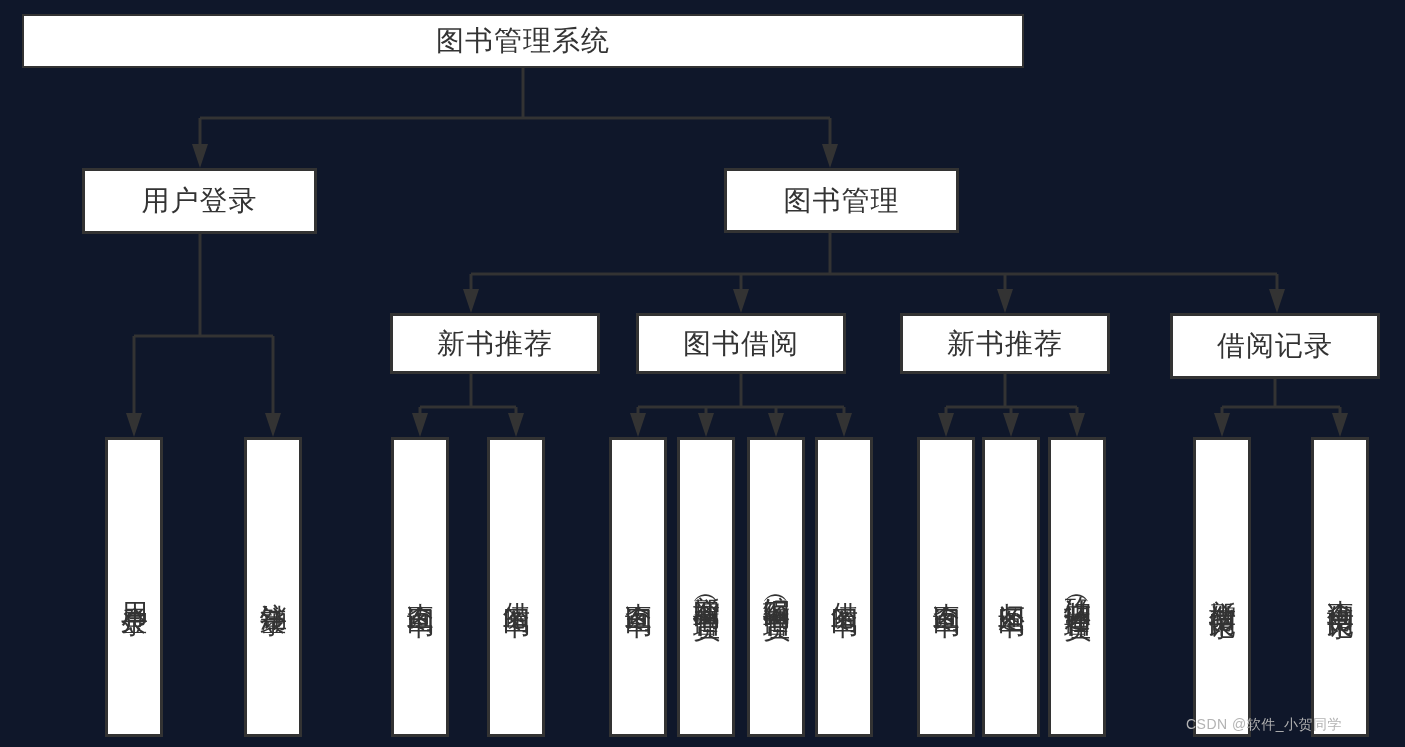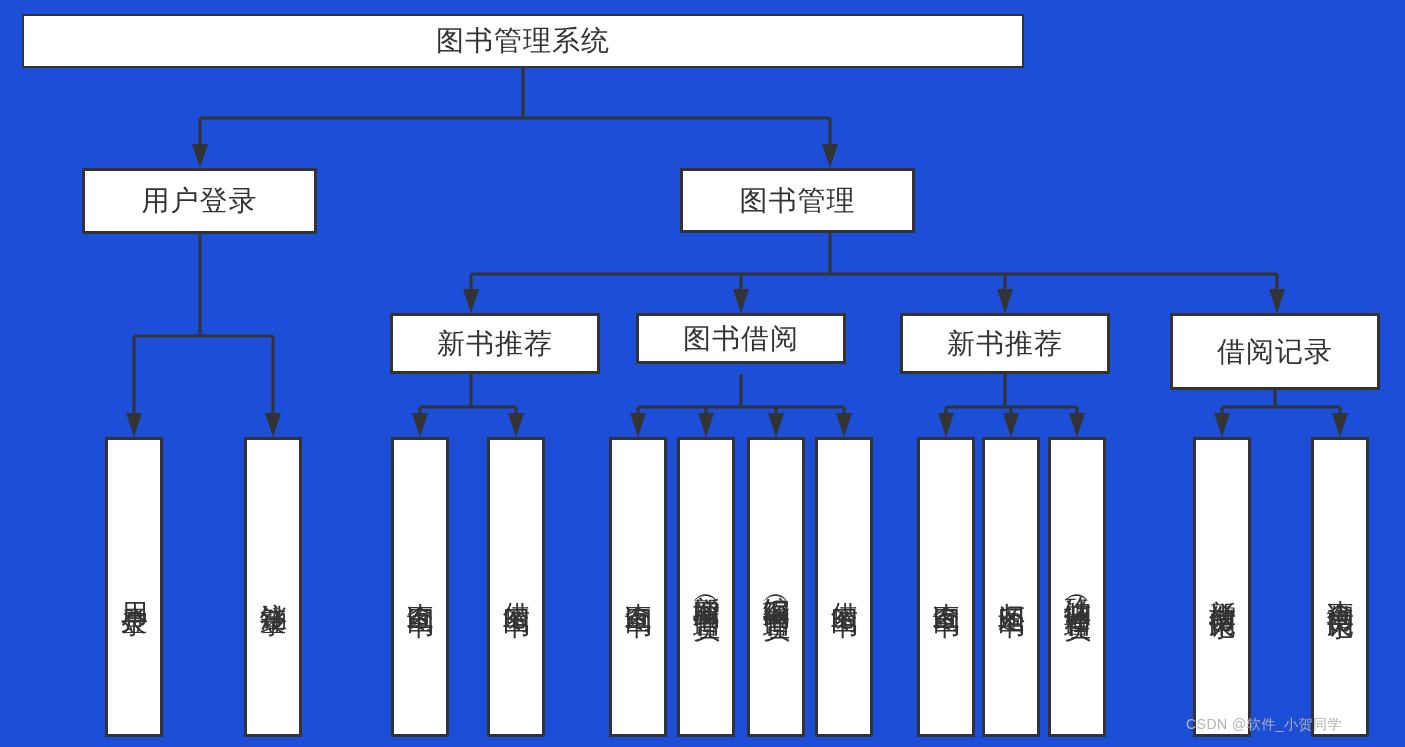--- a/index.html
+++ b/index.html
@@ -4,21 +4,21 @@
 <style>
   html, body {
     margin: 0;
     padding: 0;
     background: #ffffff;
   }
   .stage {
     position: relative;
     width: 1405px;
     height: 747px;
-    background: #1d4ed8;
+    background: #0f172a;
     font-family: "Liberation Sans", sans-serif;
     color: #333333;
     overflow: hidden;
   }
   .connector-layer {
     position: absolute;
     left: 0; top: 0;
     width: 1405px; height: 747px;
   }
   .node {
@@ -38,25 +38,25 @@
   .node.vbox .vtext {
     writing-mode: vertical-rl;
     text-orientation: mixed;
     letter-spacing: 3px;
     font-size: 27px;
     white-space: nowrap;
   }
   
   .n-root            { left: 22px;   top: 14px;  width: 1002px; height: 54px; }
   .n-user-login      { left: 82px;   top: 168px; width: 235px;  height: 66px; }
-  .n-book-mgmt       { left: 680px;  top: 168px; width: 235px;  height: 65px; }
+  .n-book-mgmt       { left: 724px;  top: 168px; width: 235px;  height: 65px; }
   .n-new-rec         { left: 366px;  top: 313px; width: 210px;  height: 61px; margin-left: 24px; }
-  .n-book-borrow     { left: 636px;  top: 313px; width: 210px;  height: 51px; align-items: center; }
+  .n-book-borrow     { left: 636px;  top: 313px; width: 210px;  height: 61px; align-items: center; }
   .n-cur-borrow      { left: 900px;  top: 313px; width: 210px;  height: 61px; }
-  .n-borrow-rec      { left: 1170px; top: 313px; width: 210px;  height: 77px; }
+  .n-borrow-rec      { left: 1170px; top: 313px; width: 210px;  height: 66px; }
   .leaf              { top: 437px; width: 58px; height: 300px; }
   .n-leaf-login      { left: 105px; }
   .n-leaf-logout     { left: 244px; }
   .n-rec-query       { left: 391px; }
   .n-rec-borrow      { left: 487px; }
   .n-bb-query        { left: 609px; }
   .n-bb-add          { left: 677px; }
   .n-bb-edit         { left: 747px; }
   .n-bb-borrow       { left: 815px; }
   .n-cb-query        { left: 917px; }

